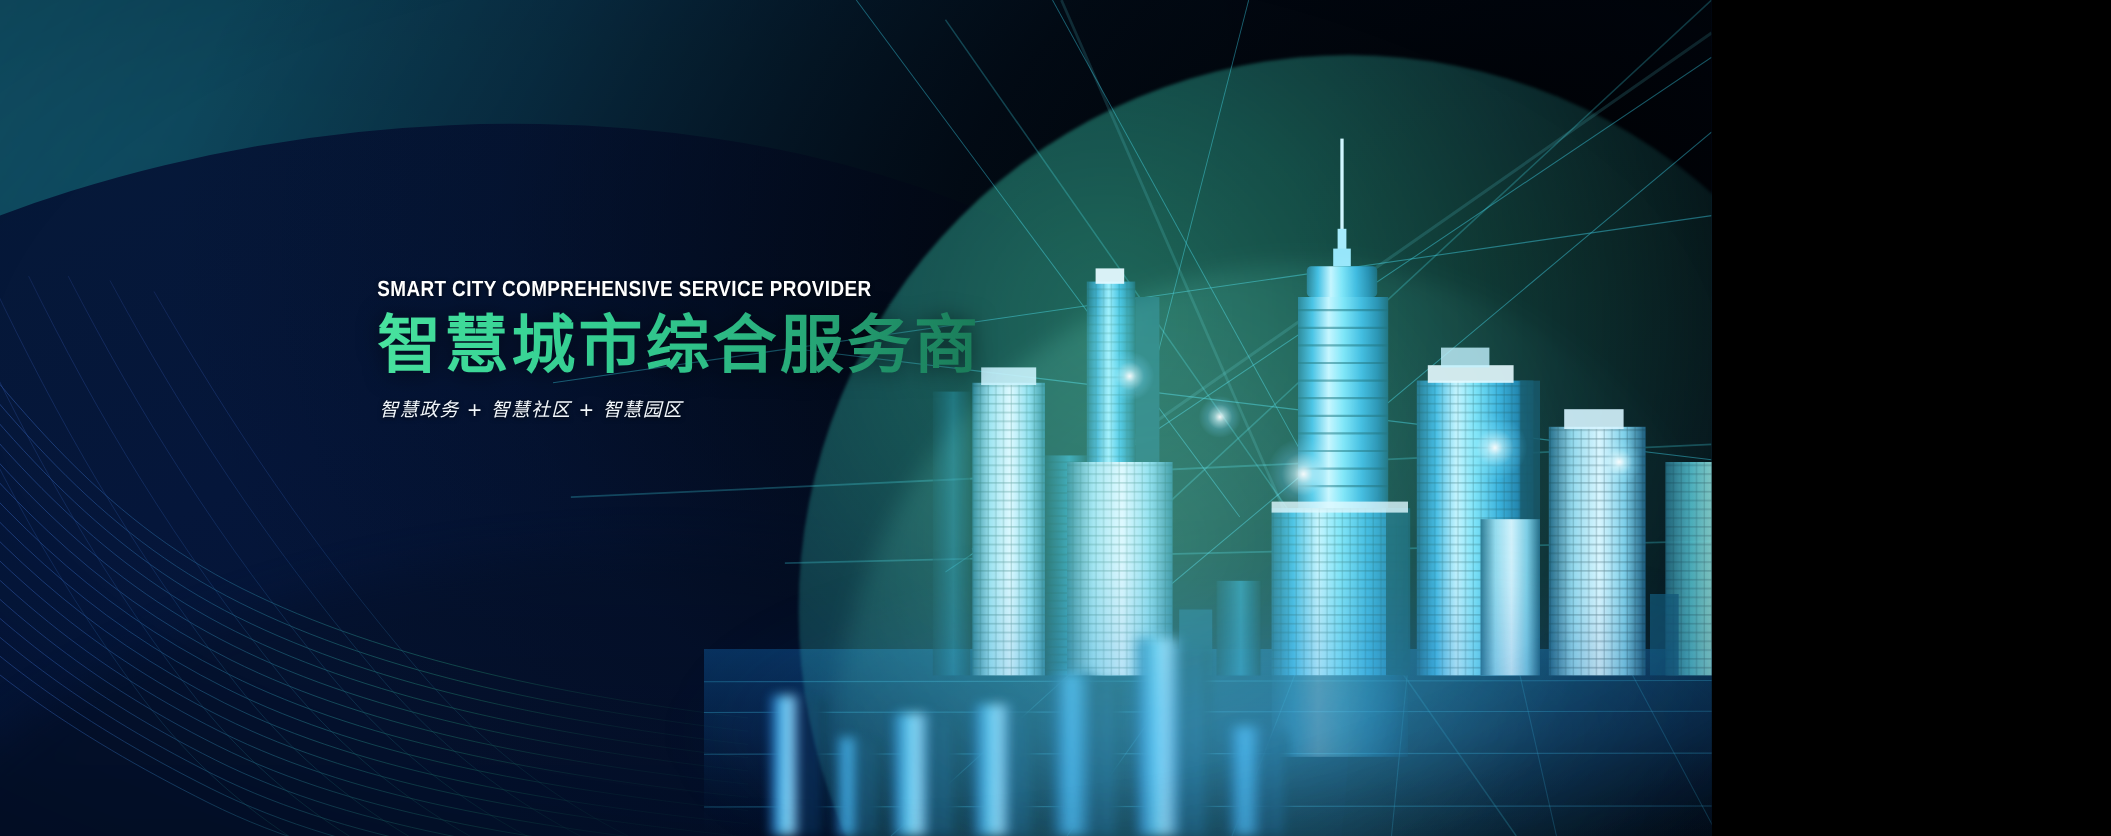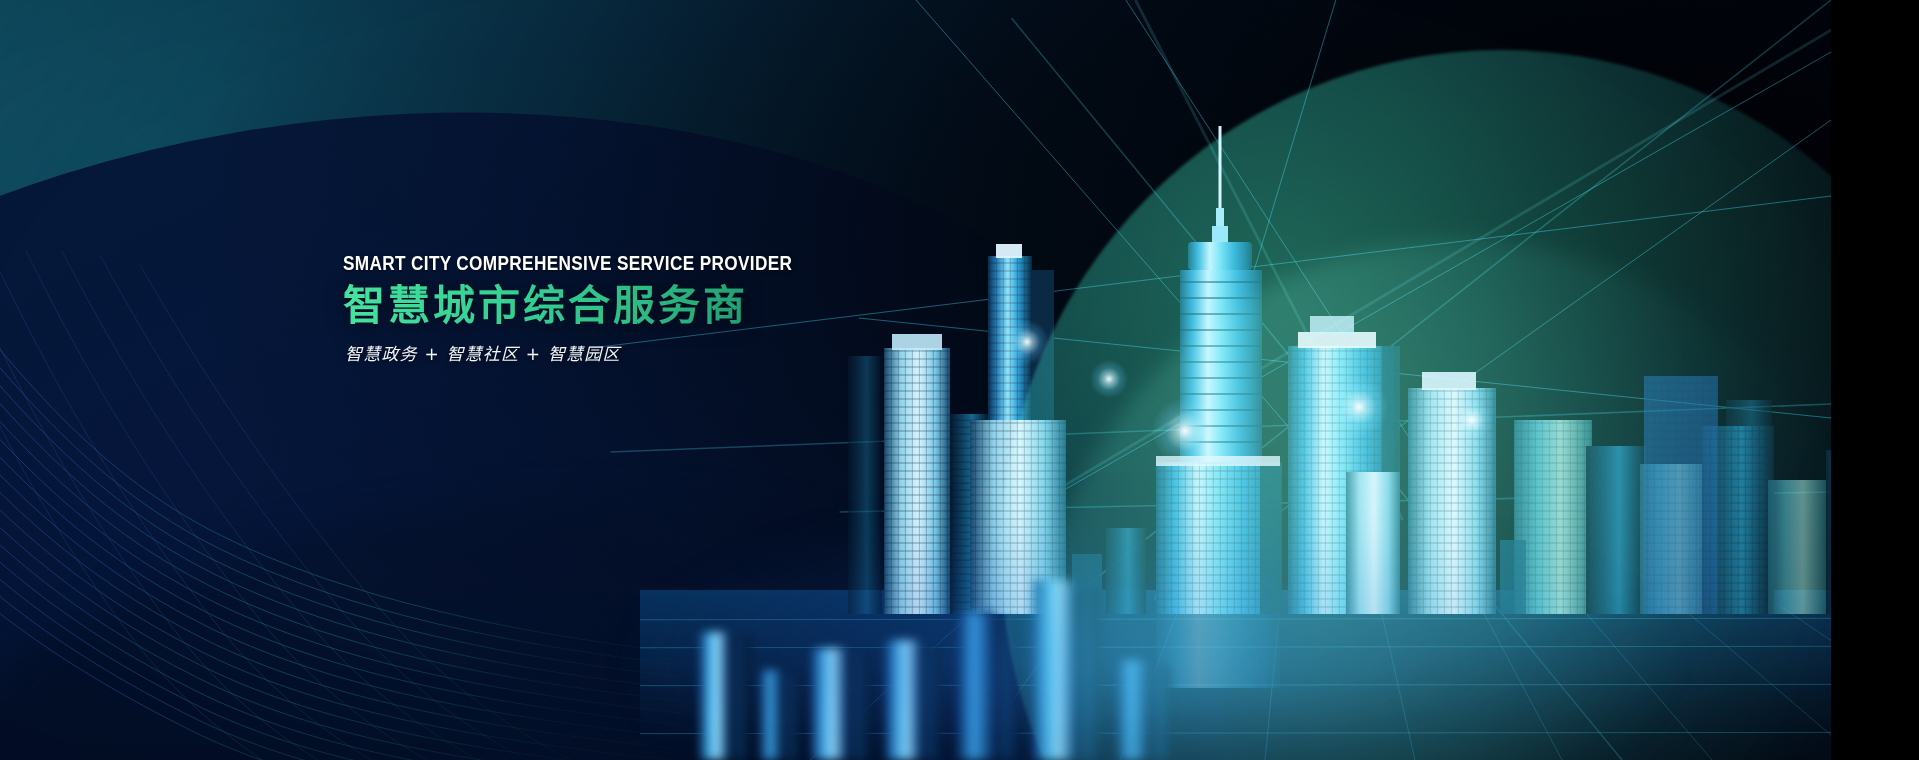--- a/index.html
+++ b/index.html
@@ -1,19 +1,19 @@
 <!DOCTYPE html>
 <html lang="zh-CN"><head>
 <meta charset="utf-8">
 <title>Smart City Banner</title>
 <style>
   html,body{margin:0;padding:0;background:#000;}
   #stage{
     position:relative;
-    width:1831px;height:760px;
+    width:1556px;height:760px;
     overflow:hidden;
     background:#020a1a;
     font-family:"Liberation Sans","DejaVu Sans",sans-serif;
     user-select:none;
   }
 
   
   .bg-base{
     position:absolute;inset:0;
     background:
@@ -126,21 +126,21 @@
     transform:scaleX(.86);
     transform-origin:left center;
     white-space:nowrap;
     text-shadow:0 1px 4px rgba(0,0,0,.65);
     margin:0 0 8px 0;
   }
   .headline{
     margin:0;
     font-family:"DejaVu Sans","Liberation Sans",sans-serif;
     font-weight:700;
-    font-size:42px;
+    font-size:58px;
     line-height:1.08;
     letter-spacing:3px;
     white-space:nowrap;
     background:linear-gradient(96deg,#49e39f 0%,#3dd898 16%,#35cf92 34%,#2fc189 52%,#27a978 70%,#1f8e66 86%,#1a7a58 100%);
     -webkit-background-clip:text;
             background-clip:text;
     color:transparent;
     -webkit-text-fill-color:transparent;
     filter:drop-shadow(0 2px 10px rgba(0,0,0,.55));
   }

